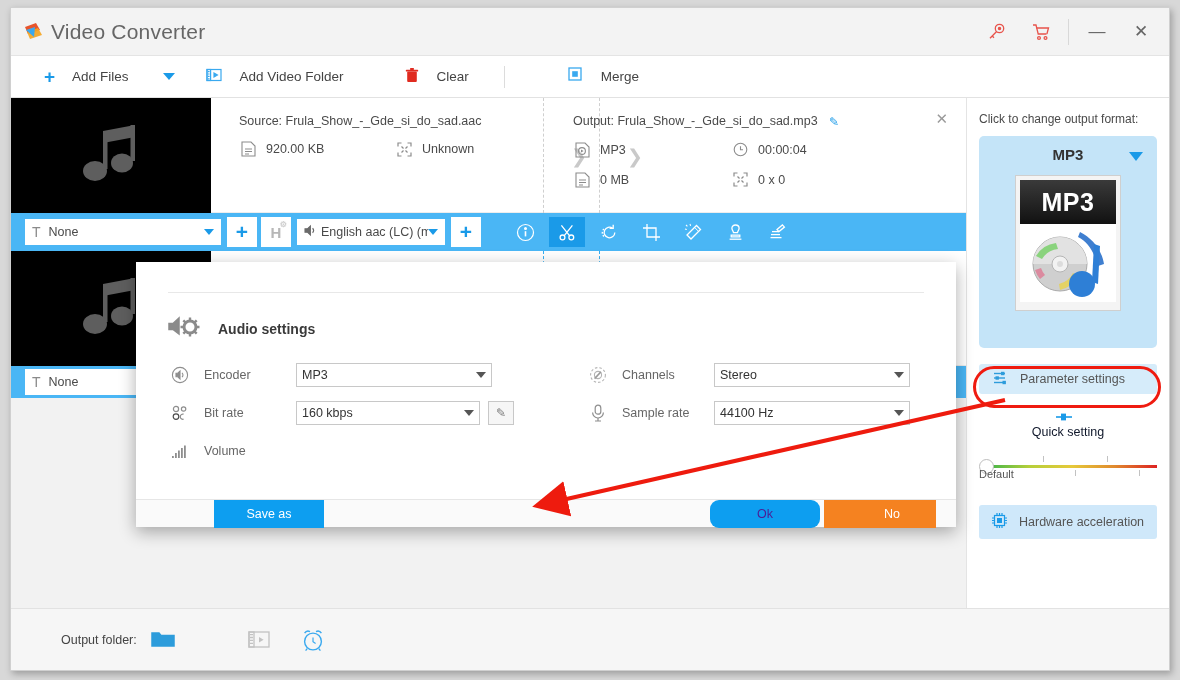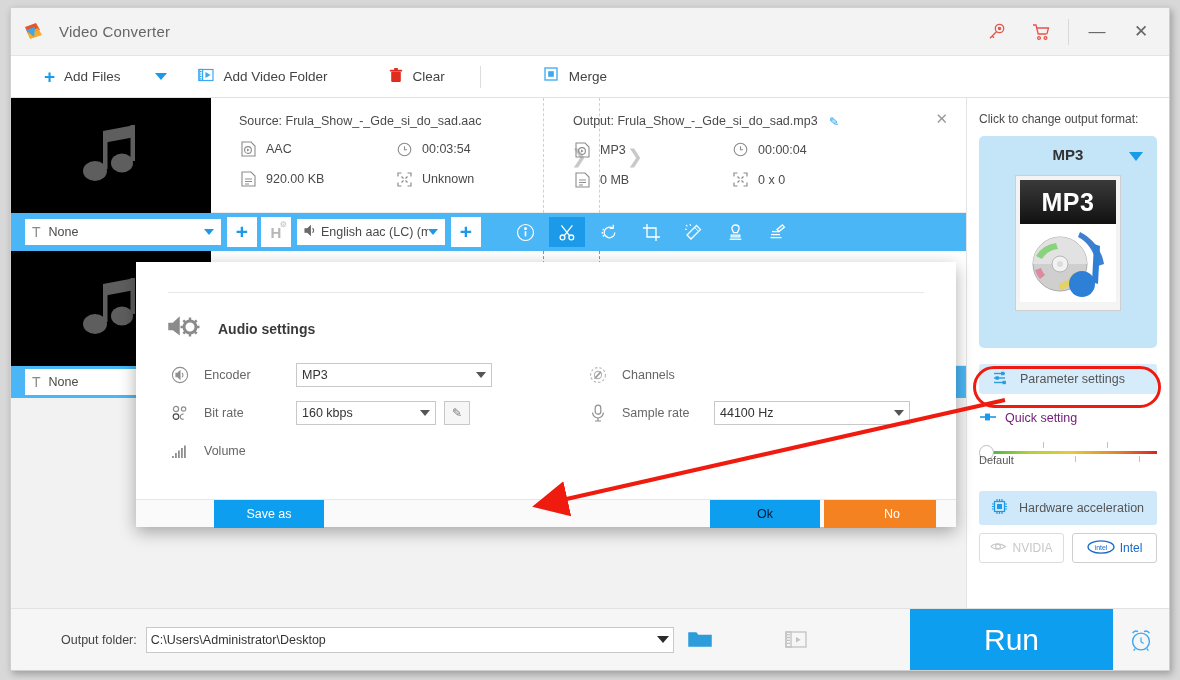--- a/index.html
+++ b/index.html
@@ -21,21 +21,21 @@
 
   
   .titlebar {
     position: absolute; left: 0; top: 0; width: 100%; height: 48px;
     background: #f3f3f3;
     border-bottom: 1px solid #e4e4e4;
     display: flex; align-items: center;
   }
   .logo { width: 22px; height: 22px; margin-left: 12px; position: relative; }
   .app-title {
-    margin-left: 14px; font-size: 15px; color: #666; letter-spacing: .2px;
+    margin-left: 6px; font-size: 21px; color: #666; letter-spacing: .2px;
   }
   .tb-spacer { flex: 1; }
   .tb-icon {
     width: 44px; height: 48px; display: flex; align-items: center; justify-content: center;
     color: #e8534b;
   }
   .tb-sep { width: 1px; height: 26px; background: #d8d8d8; margin: 0 6px; }
   .win-btn {
     width: 44px; height: 48px; display: flex; align-items: center; justify-content: center;
     color: #666; font-size: 17px;
@@ -45,21 +45,21 @@
   
   .toolbar {
     position: absolute; left: 0; top: 48px; width: 100%; height: 42px;
     background: #fff; border-bottom: 1px solid #e2e2e2;
     display: flex; align-items: center;
   }
   .tool-item {
     display: flex; align-items: center; height: 100%;
     padding: 0 9px; font-size: 13.5px; color: #444;
   }
-  .tool-item .lbl { margin-left: 9px; }
+  .tool-item .lbl { margin-left: 17px; }
   .tool-sep { width: 1px; height: 22px; background: #dcdcdc; }
   .caret-dn {
     width: 0; height: 0; border-left: 6px solid transparent;
     border-right: 6px solid transparent; border-top: 7px solid #1a9ae8;
   }
 
   
   .filelist {
     position: absolute; left: 0; top: 90px; width: 957px; bottom: 62px;
     background: #fdfdfd; overflow: hidden;
@@ -151,21 +151,21 @@
   .fmt-thumb-bot { height: 78px; background: #fff; position: relative; overflow: hidden; }
   .param-btn {
     margin-top: 16px; height: 30px; background: #d6ecfa; border-radius: 3px;
     display: flex; align-items: center; padding-left: 14px;
     font-size: 12.5px; color: #555;
   }
   .param-outline {
     position: absolute; left: 6px; right: 8px; top: 268px; height: 42px;
     border: 3px solid #ef1b10; border-radius: 21px; pointer-events: none;
   }
-  .quick-row { margin-top: 16px; display: flex; align-items: center; font-size: 12.5px; color: #701a75; }
+  .quick-row { margin-top: 16px; display: flex; align-items: center; font-size: 12.5px; color: #0f172a; flex-direction: column; }
   .qs-icon { color: #1a9ae8; margin-right: 8px; font-size: 13px; letter-spacing:-1px;}
   .qslider { margin-top: 18px; position: relative; height: 34px; }
   .qtrack {
     position: absolute; left: 8px; right: 0; top: 8px; height: 3px;
     background: linear-gradient(to right,#3cb44a,#b6cf3a,#e6c93a,#e08a2e,#dd2222);
   }
   .qknob {
     position: absolute; left: 0; top: 2px; width: 15px; height: 15px; border-radius: 50%;
     background: #fff; border: 1px solid #bdbdbd;
   }
@@ -252,21 +252,21 @@
   .dlg-foot {
     position: absolute; left: 0; bottom: 0; width: 100%; height: 28px;
     background: #fafafa; border-top: 1px solid #e6e6e6; display: flex; align-items: center;
   }
   .btn-saveas {
     position: absolute; left: 78px; width: 110px; height: 28px; background: #0d9ef0;
     color: #fff; font-size: 12.5px; display: flex; align-items: center; justify-content: center;
   }
   .btn-ok {
     position: absolute; right: 136px; width: 110px; height: 28px; background: #0d9ef0;
-    color: #0f172a; font-size: 12.5px; display: flex; align-items: center; justify-content: center;
+    color: #4c1d95; font-size: 12.5px; display: flex; align-items: center; justify-content: center; border-radius: 9px;
   }
   .btn-no {
     position: absolute; right: 20px; width: 112px; height: 28px; background: #f58220;
     color: #fff; font-size: 12.5px; display: flex; align-items: center; justify-content: center; padding-left: 24px;
   }
 
   
   .annot { position: absolute; left: 0; top: 0; width: 1180px; height: 680px; z-index: 40; pointer-events: none; }
 </style>
 </head>
@@ -358,41 +358,20 @@
           <path d="M30 6 L62 0 L62 12 L30 18 Z" fill="#5e5e5e"></path>
           <rect x="30" y="6" width="4.5" height="38" fill="#5e5e5e"></rect>
           <rect x="57.5" y="0" width="4.5" height="36" fill="#5e5e5e"></rect>
           <ellipse cx="22" cy="46" rx="12" ry="10" fill="#5e5e5e"></ellipse>
           <ellipse cx="49" cy="38" rx="11" ry="9.5" fill="#5e5e5e"></ellipse>
         </svg>
       </div>
       <div class="finfo">
         <div class="col-src">
           <div class="fname">Source: Frula_Show_-_Gde_si_do_sad.aac</div>
-          <div class="metarow">
-            <div class="meta">
-              <span class="mi">
-                  <svg width="15" height="16" viewBox="0 0 15 16" fill="none" stroke="#8c8c8c" stroke-width="1.1">
-                    <path d="M1 1h9l4 4v10H1z"></path>
-                    <circle cx="7" cy="9" r="3.4"></circle>
-                    <path d="M6 7.5 l2.6 1.5 -2.6 1.5z" fill="#8c8c8c" stroke="none"></path>
-                  </svg>
-                </span>
-              <span>AAC</span>
-            </div>
-            <div class="meta">
-              <span class="mi">
-                  <svg width="15" height="15" viewBox="0 0 15 15" fill="none" stroke="#8c8c8c" stroke-width="1.1">
-                    <circle cx="7.5" cy="7.5" r="6.3"></circle>
-                    <path d="M7.5 4.2V7.8H10"></path>
-                  </svg>
-                </span>
-              <span>00:03:54</span>
-            </div>
-          </div>
           <div class="metarow">
             <div class="meta">
               <span class="mi">
                   <svg width="15" height="16" viewBox="0 0 15 16" fill="none" stroke="#8c8c8c" stroke-width="1.1">
                     <path d="M1 1h9l4 4v10H1z"></path>
                     <path d="M4 8h7M4 10.5h7M4 13h4"></path>
                   </svg>
                 </span>
               <span>920.00 KB</span>
             </div>
@@ -726,40 +705,20 @@
       <span style="margin-right:11px;">
         <svg width="17" height="17" viewBox="0 0 17 17" fill="none" stroke="#1a9ae8" stroke-width="1.2">
           <rect x="3.5" y="3.5" width="10" height="10"></rect>
             <rect x="6" y="6" width="5" height="5" fill="#1a9ae8" stroke="none"></rect>
           <path d="M6 1v2.5M8.5 1v2.5M11 1v2.5M6 13.5V16M8.5 13.5V16M11 13.5V16M1 6h2.5M1 8.5h2.5M1 11h2.5M13.5 6H16M13.5 8.5H16M13.5 11H16"></path>
         </svg>
       </span>
       <span>Hardware acceleration</span>
     </div>
 
-    <div class="gpu-row">
-      <div class="gpu off">
-        <span>
-          <svg width="17" height="11" viewBox="0 0 17 11" fill="none" stroke="#c9c9c9" stroke-width="1.1">
-              <path d="M1 5.5C4 2 11 2 15.5 5.5 11 9 4 9 1 5.5z"></path>
-              <circle cx="8" cy="5.5" r="2.4"></circle>
-            </svg>
-        </span>
-        <span>NVIDIA</span>
-      </div>
-      <div class="gpu on">
-        <span>
-          <svg width="28" height="14" viewBox="0 0 28 14">
-              <ellipse cx="14" cy="7" rx="13" ry="6.2" fill="none" stroke="#1769c9" stroke-width="1.2"></ellipse>
-              <text x="14" y="10" font-size="7" font-family="Liberation Sans, sans-serif" fill="#1769c9" text-anchor="middle">intel</text>
-            </svg>
-        </span>
-        <span>Intel</span>
-      </div>
-    </div>
 
     <div class="param-outline"></div>
   </div>
 
   <div class="dialog">
     <div class="dlg-divider"></div>
     <div class="dlg-title">
       <span class="tico">
         <svg width="34" height="26" viewBox="0 0 34 26" fill="none" stroke="#8b8b8b" stroke-width="1.5">
           <path d="M1 9.5h4L11 4v16L5 15.5H1z" fill="#8b8b8b"></path>
@@ -791,21 +750,21 @@
         <div class="field">
           <span class="f-ico">
             <svg width="18" height="18" viewBox="0 0 18 18" fill="none" stroke="#8e8e8e" stroke-width="1.2">
                 <circle cx="5" cy="5" r="2.6"></circle>
                 <circle cx="12.6" cy="5" r="2.2"></circle>
                 <circle cx="5" cy="12.6" r="2.8" stroke="#4a4a4a"></circle>
                 <path d="M12.6 10.2a2.6 2.6 0 100 5"></path>
               </svg>
           </span>
           <span class="f-lbl">Bit rate</span>
-          <span class="f-sel" style="width:140px">
+          <span class="f-sel" style="width:184px">
             <span>160 kbps</span>
             <span class="caret"></span>
           </span>
           <span class="pen-btn">✎</span>
         </div>
         <div class="field">
           <span class="f-ico">
             <svg width="18" height="16" viewBox="0 0 18 16">
                 <rect x="1" y="13" width="1.8" height="2" fill="#8e8e8e"></rect>
                 <rect x="4" y="10" width="1.8" height="5" fill="#8e8e8e"></rect>
@@ -821,20 +780,24 @@
       <div style="position:absolute;left:450px;top:0;width:350px;">
         <div class="field">
           <span class="f-ico">
             <svg width="18" height="18" viewBox="0 0 18 18" fill="none" stroke="#b4b4b4" stroke-width="1.1">
                 <circle cx="9" cy="9" r="7.4" stroke-dasharray="2.5 2"></circle>
                 <circle cx="9" cy="9" r="3.6"></circle>
                 <path d="M5.6 12.6L12 5.8" stroke="#9a9a9a" stroke-width="1.6"></path>
               </svg>
           </span>
           <span class="f-lbl">Channels</span>
+          <span class="f-sel" style="width:196px">
+            <span>Stereo</span>
+            <span class="caret"></span>
+          </span>
         </div>
         <div class="field">
           <span class="f-ico">
             <svg width="18" height="18" viewBox="0 0 18 18" fill="none" stroke="#8e8e8e" stroke-width="1.2">
                 <rect x="6.2" y="1.2" width="5.6" height="9" rx="2.8"></rect>
                 <path d="M3.6 8.6a5.4 5.4 0 0010.8 0"></path>
                 <path d="M9 14v3M6 17h6"></path>
               </svg>
           </span>
           <span class="f-lbl">Sample rate</span>
@@ -848,39 +811,34 @@
 
     <div class="dlg-foot">
       <div class="btn-saveas">Save as</div>
       <div class="btn-ok">Ok</div>
       <div class="btn-no">No</div>
     </div>
   </div>
 
   <div class="bottombar">
     <div class="of-label">Output folder:</div>
-    <div class="of-input">
-      <span>C:\Users\Administrator\Desktop</span>
-      <span class="of-caret"></span>
-    </div>
     <div class="bb-icon">
       <svg width="24" height="19" viewBox="0 0 24 19" fill="none" stroke="#2d9cdb" stroke-width="1.5">
           <path d="M1 16V3h7l2 2.5h13V16z" fill="#2d9cdb" stroke="none"></path>
           <path d="M1 16V3h7l2 2.5h13V16z"></path>
         </svg>
     </div>
     <div class="bb-icon" style="margin-left:44px">
       <svg width="22" height="19" viewBox="0 0 22 19" fill="none" stroke="#c2c2c2" stroke-width="1.3">
           <rect x="1" y="2" width="20" height="15"></rect>
           <rect x="1" y="2" width="5" height="15"></rect>
           <path d="M2 4.6h3M2 7.5h3M2 10.4h3M2 13.3h3"></path>
           <path d="M11 7l4.6 2.8L11 12.6z" fill="#c2c2c2" stroke="none"></path>
         </svg>
     </div>
-    <div class="run-btn">Run</div>
     <div class="alarm">
       <svg width="26" height="26" viewBox="0 0 26 26" fill="none" stroke="#3aa9ef" stroke-width="1.4">
         <circle cx="13" cy="14.5" r="8.4"></circle>
           <path d="M13 10.5v4.3l2.6 1.8" stroke-width="1.2"></path>
         <path d="M4.6 6.2a4.2 4.2 0 015.4-1.6M21.4 6.2a4.2 4.2 0 00-5.4-1.6"></path>
         <path d="M7.2 21.6l-1.6 2M18.8 21.6l1.6 2"></path>
       </svg>
     </div>
   </div>
 

